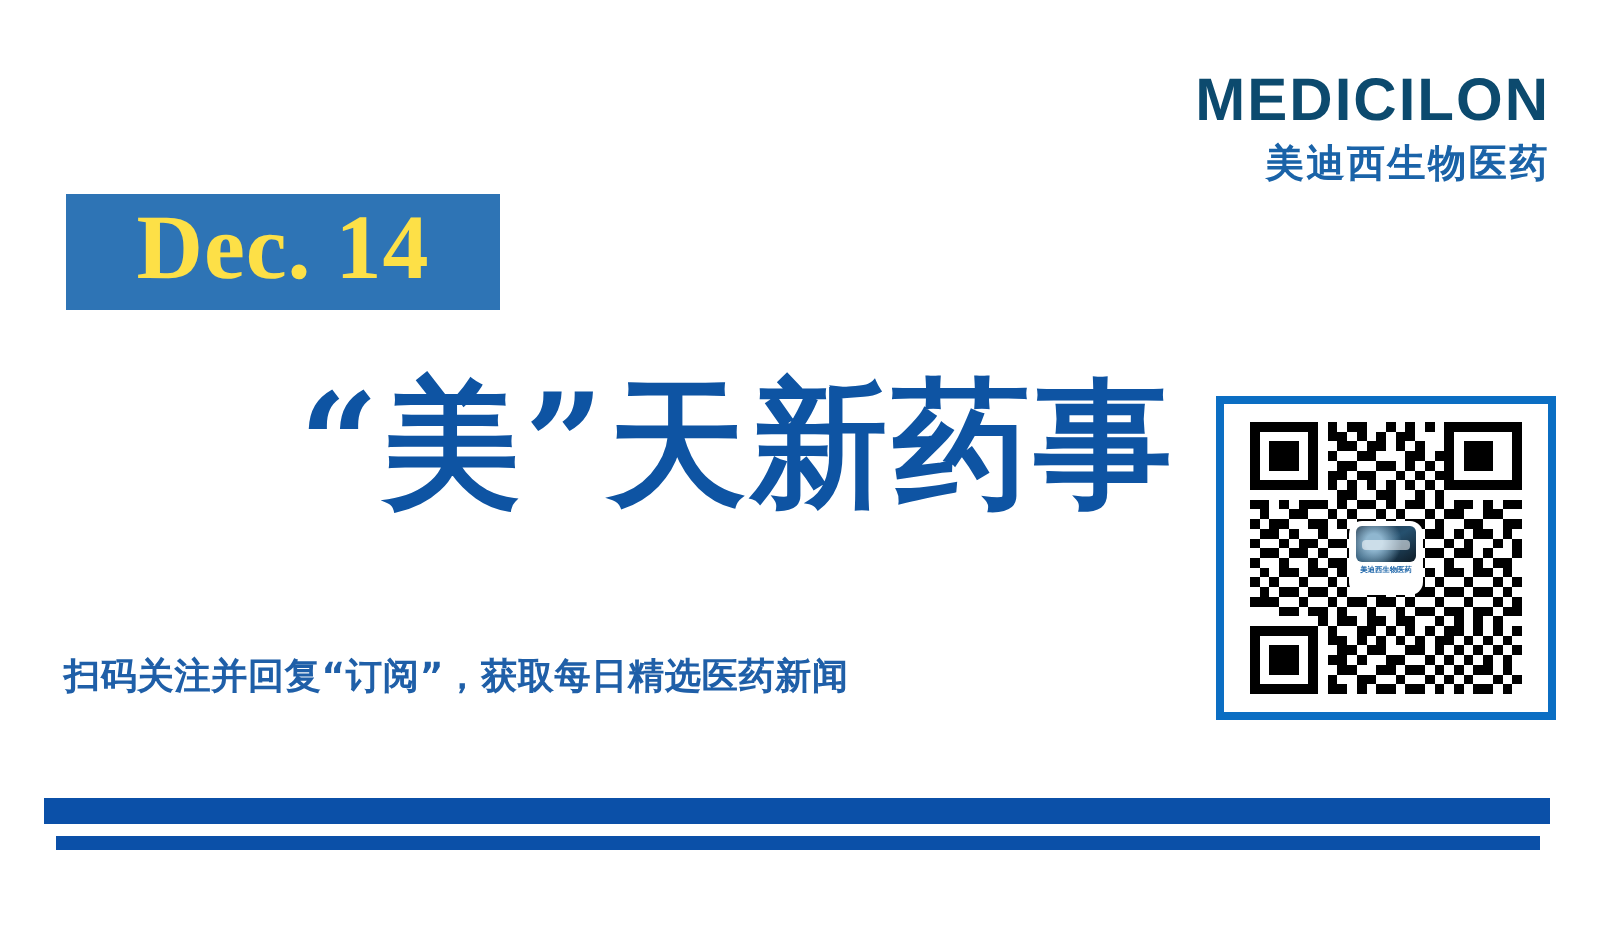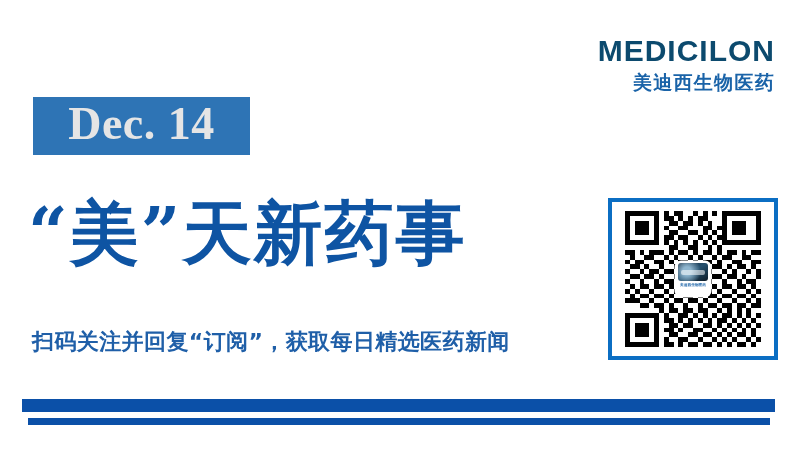--- a/index.html
+++ b/index.html
@@ -59,36 +59,37 @@
     height: 58px;
     background: #2e74b5;
     display: flex;
     align-items: center;
     justify-content: center;
   }
   .date-badge-label {
     font-family: "Liberation Serif", serif;
     font-weight: bold;
     font-size: 46px;
-    color: #e5e5e5;
+    color: #fde047;
     line-height: 1;
     letter-spacing: 0.5px;
     white-space: nowrap;
     transform: translateY(-2px);
   }
 
   
   .headline {
     position: absolute;
     left: 28px;
-    top: 186px;
+    top: 176px;
     width: 560px;
     height: 92px;
     display: flex;
     align-items: center;
+    justify-content: flex-end;
   }
   .headline-text {
     font-family: "DejaVu Serif", serif;
     font-weight: bold;
     font-size: 69px;
     line-height: 1;
     color: #0e54a3;
     letter-spacing: 2px;
     white-space: nowrap;
   }
@@ -96,21 +97,21 @@
   
   .caption {
     position: absolute;
     left: 32px;
     top: 328px;
     width: 550px;
   }
   .caption-text {
     font-family: "DejaVu Sans", sans-serif;
     font-weight: bold;
-    font-size: 22px;
+    font-size: 18px;
     line-height: 1.25;
     color: #1f5fa8;
     letter-spacing: 0.4px;
     white-space: nowrap;
   }
 
   
   .qr-frame {
     position: absolute;
     left: 608px;

